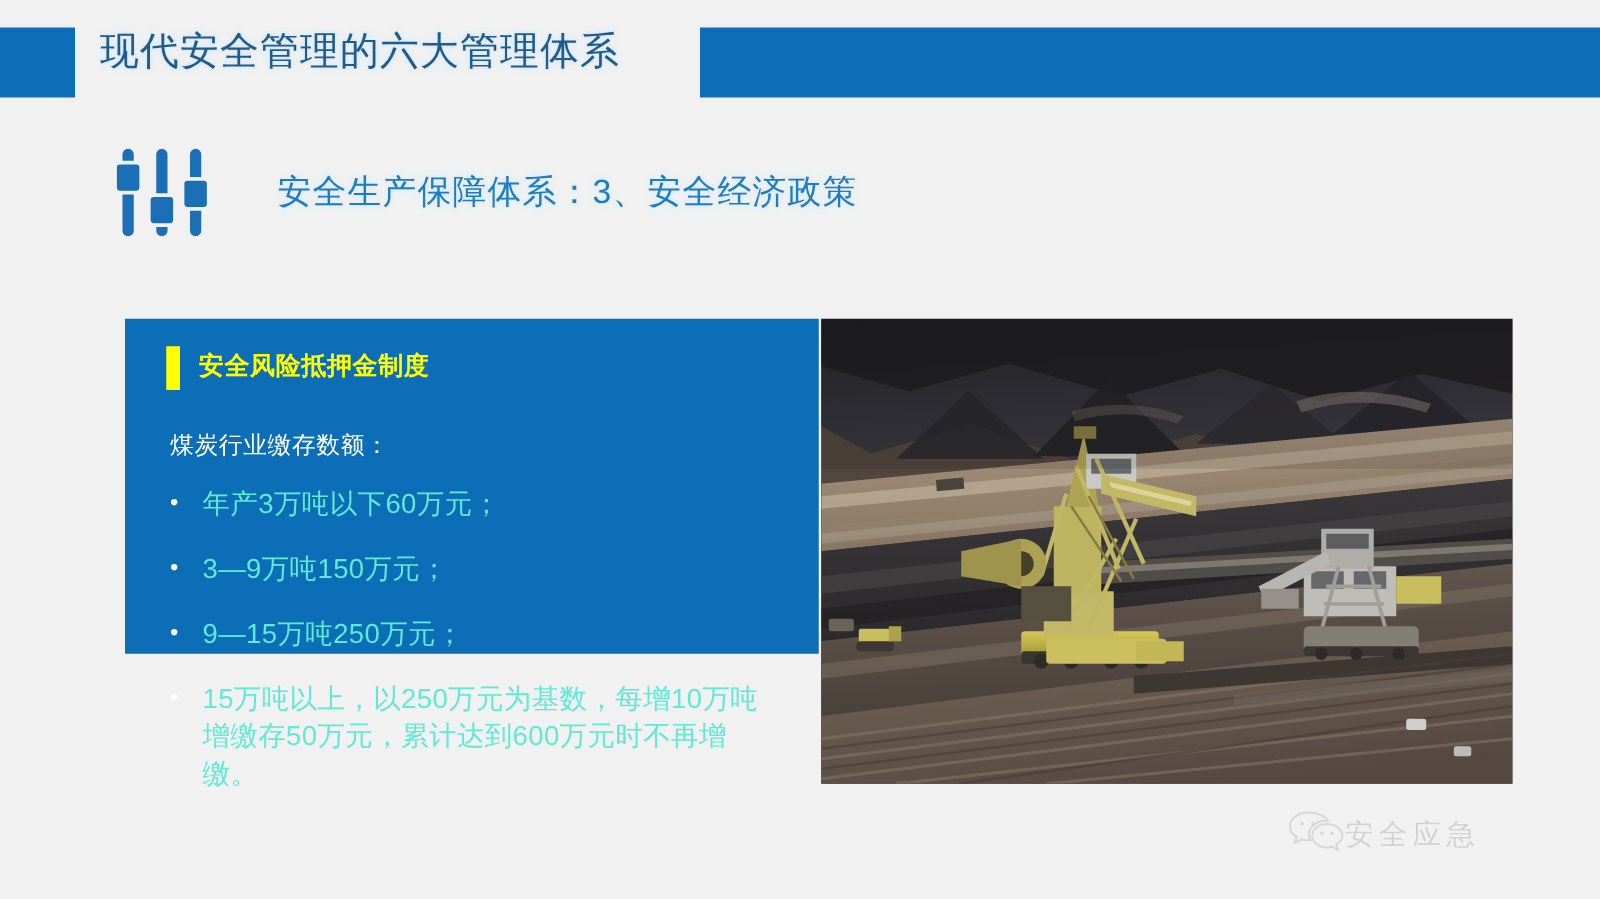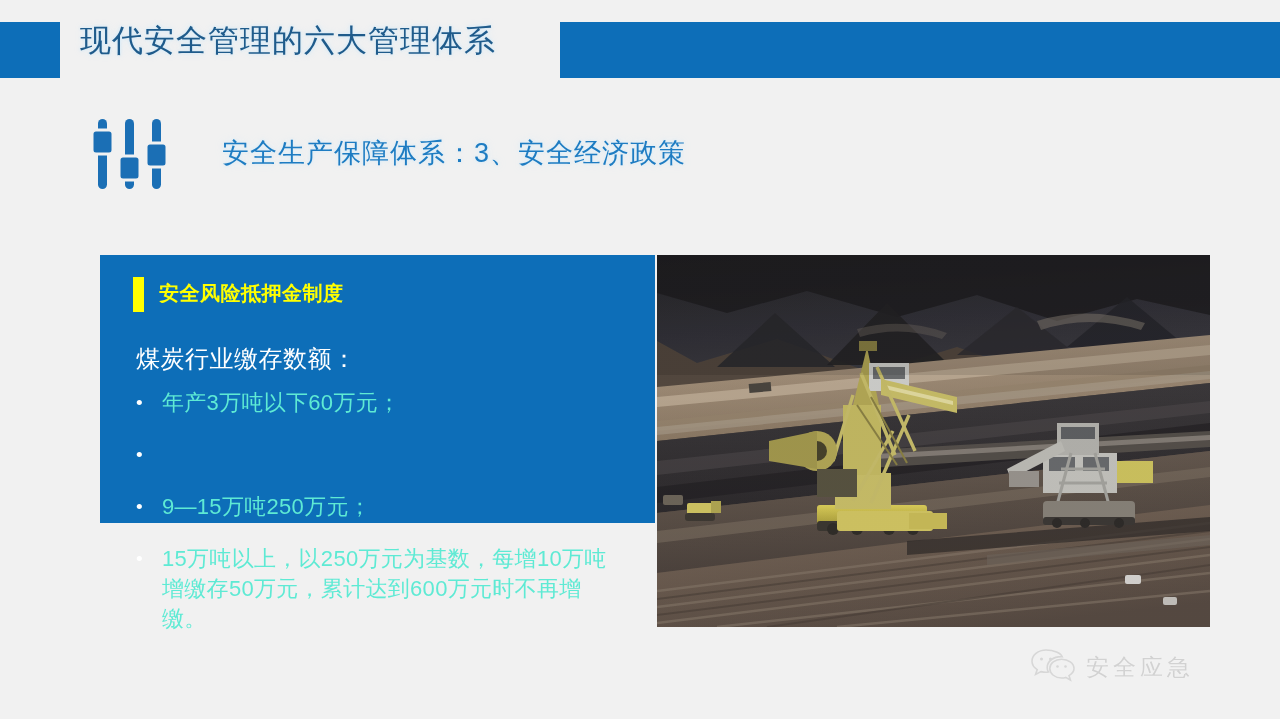--- a/index.html
+++ b/index.html
@@ -54,21 +54,21 @@
   }
   .card-title-row{position:absolute;left:33px;top:21px;display:flex;align-items:flex-start;}
   .yellow-bar{width:11px;height:35px;background:#ffff00;flex:0 0 auto;margin-top:1px;}
   .card-title{
     margin-left:15px;
     font-size:20px;font-weight:bold;color:#ffff00;letter-spacing:.5px;
     line-height:34px;white-space:nowrap;
   }
   .card-lead{
     position:absolute;left:36px;top:88px;
-    font-size:24px;color:#ffffff;letter-spacing:.5px;white-space:nowrap;
+    font-size:19px;color:#ffffff;letter-spacing:.5px;white-space:nowrap;
   }
   .bullets{position:absolute;left:36px;top:133px;width:490px;}
   .bullet{display:flex;align-items:flex-start;margin-bottom:22px;}
   .bullet .dot{
     flex:0 0 auto;width:26px;color:#ffffff;font-size:19px;line-height:30px;
     text-align:left;
   }
   .bullet .btxt{
     color:#5eead4;font-size:22px;line-height:30px;letter-spacing:.3px;
   }
@@ -77,21 +77,21 @@
   
   .photo{
     position:absolute;left:657px;top:255px;width:553px;height:372px;
     overflow:hidden;background:#3a3530;
   }
   .photo svg{display:block;width:100%;height:100%;}
 
   
   .watermark{
     position:absolute;left:1030px;top:648px;
-    display:flex;align-items:center;gap:10px;
+    display:flex;align-items:center;gap:0;
     opacity:.55;
   }
   .wm-text{
     font-size:23px;color:#b9b9b9;letter-spacing:4px;
     -webkit-text-stroke:0px;
     text-shadow:0 0 1px #ffffff;
     white-space:nowrap;
   }
 </style>
 </head>
@@ -129,20 +129,21 @@
       <span class="card-title">安全风险抵押金制度</span>
     </div>
     <div class="card-lead">煤炭行业缴存数额：</div>
     <div class="bullets">
       <div class="bullet">
         <span class="dot">•</span>
         <span class="btxt">年产3万吨以下60万元；</span>
       </div>
       <div class="bullet">
         <span class="dot">•</span>
+        <span class="btxt">3—9万吨150万元；</span>
       </div>
       <div class="bullet">
         <span class="dot">•</span>
         <span class="btxt">9—15万吨250万元；</span>
       </div>
       <div class="bullet multiline">
         <span class="dot">•</span>
         <span class="btxt">15万吨以上，以250万元为基数，每增10万吨增缴存50万元，累计达到600万元时不再增缴。</span>
       </div>
     </div>

